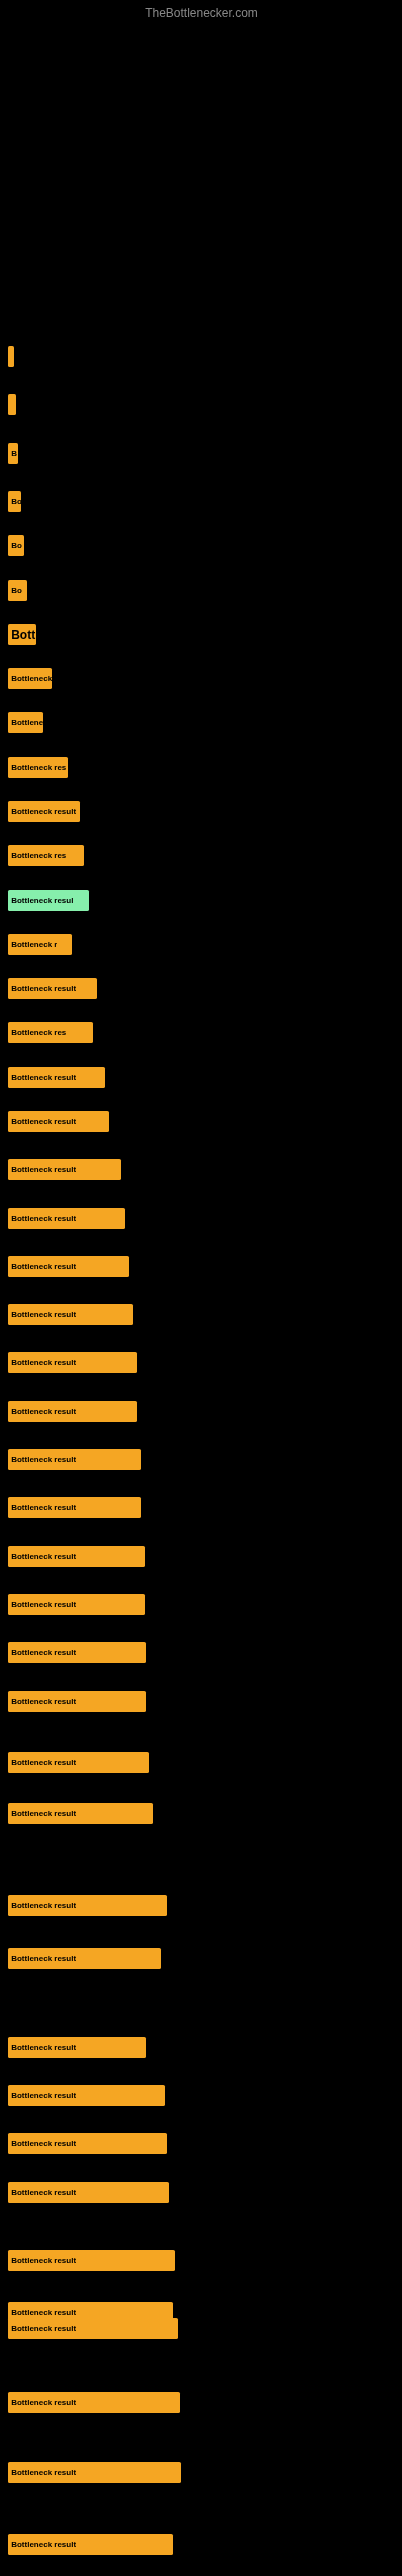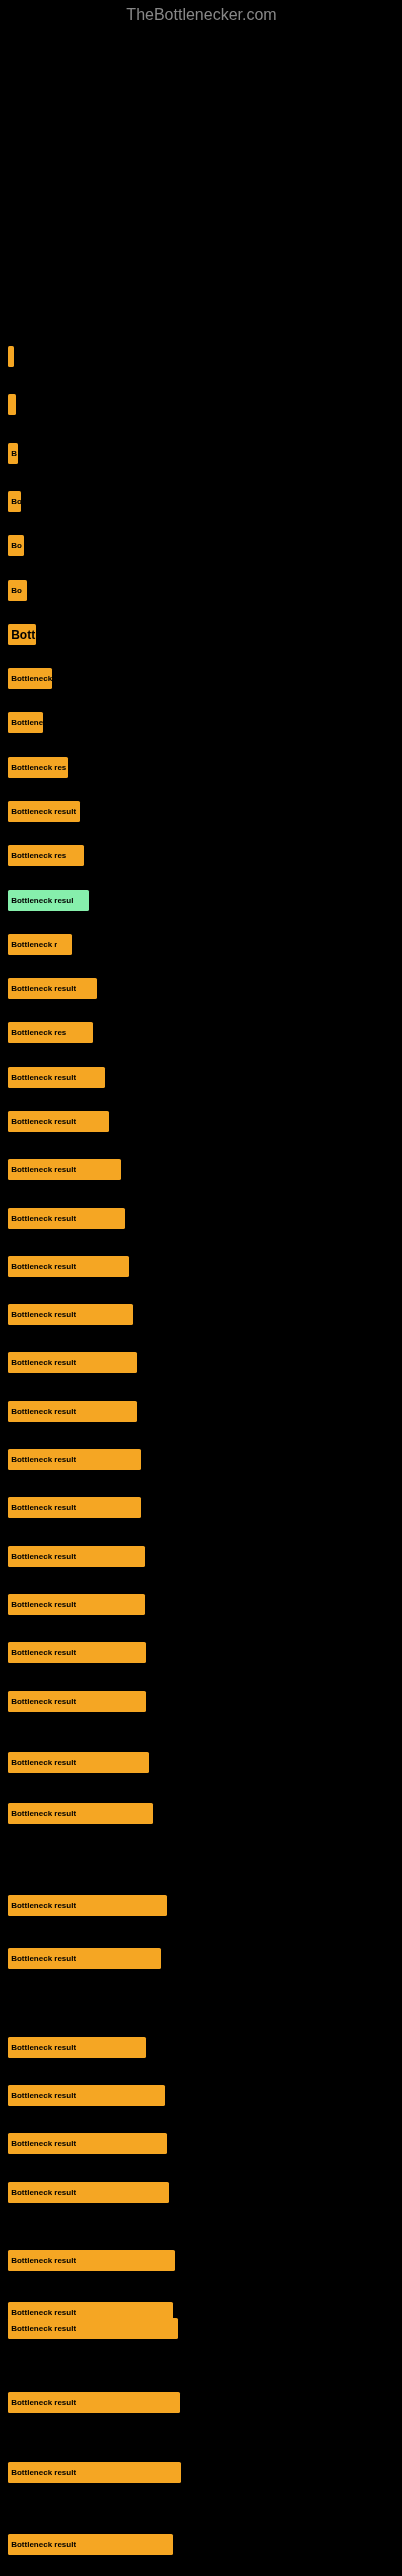--- a/index.html
+++ b/index.html
@@ -11,21 +11,21 @@
       position: relative;
       overflow-x: hidden;
     }
 
     .site-title {
       position: absolute;
       top: 6.4px;
       left: 50%;
       transform: translateX(-50%);
       color: #888888;
-      font-size: 16px;
+      font-size: 12px;
       white-space: nowrap;
     }
   </style>
 </head>
 <body>
 
 <div class="site-title">TheBottlenecker.com</div>
 
 <div id="bars-container">
     <div style="position: absolute; top: 346px; left: 8px; width: 6.4px; height: 21px; background-color: rgb(245, 166, 35); display: flex; align-items: center; padding-left: 3.2px; border-radius: 1.6px;"></div>

